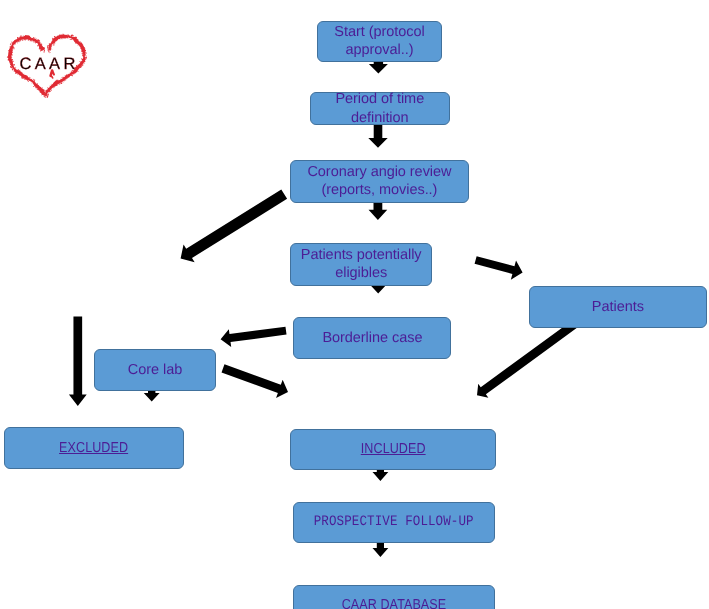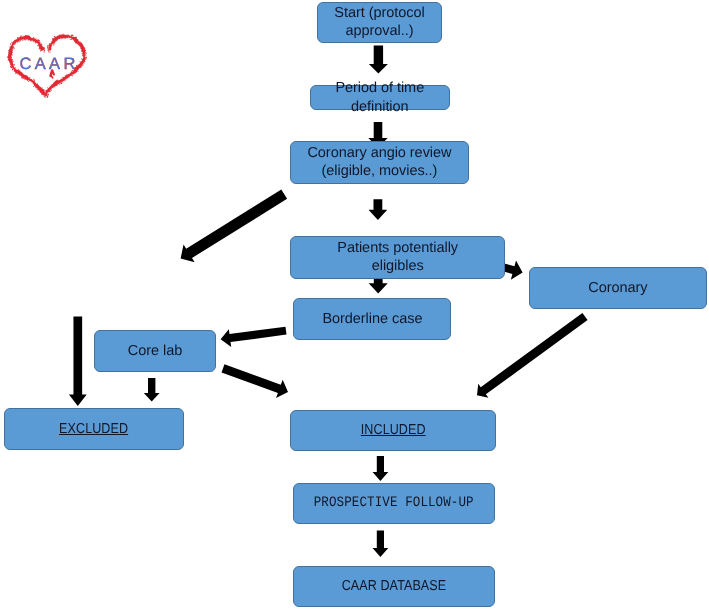--- a/index.html
+++ b/index.html
@@ -1,31 +1,31 @@
 <!DOCTYPE html>
 <html><head>
 <meta charset="utf-8">
 <style>
   html,body{margin:0;padding:0;}
   body{width:709px;height:609px;background:#ffffff;font-family:"Liberation Sans",sans-serif;overflow:hidden;
         -webkit-font-smoothing:antialiased;text-rendering:geometricPrecision;}
   #stage{position:relative;width:709px;height:609px;}
   .node{position:absolute;background:#5B9BD5;border:1px solid #41719C;border-radius:6px;
         display:flex;align-items:center;justify-content:center;text-align:center;
-        color:#0f172a;font-size:14.5px;line-height:18.5px;box-sizing:border-box;
-        letter-spacing:-0.05px;}
+        color:#4c1d95;font-size:14.5px;line-height:18.5px;box-sizing:border-box;
+        letter-spacing:-0.05px;margin-top:19px;}
   .nlabel{display:inline-block;}
   .nline{white-space:pre;}
   .node.caps .nlabel{font-size:14.4px;transform:scaleX(0.872);letter-spacing:0.1px;}
   svg.arrows{position:absolute;left:0;top:0;width:709px;height:609px;pointer-events:none;}
   #logo{position:absolute;left:0px;top:0px;width:95px;height:105px;}
   #heartsvg{position:absolute;left:0;top:0;}
   #logotext{position:absolute;left:16px;top:58px;width:58px;text-align:center;
             font-family:"Liberation Sans",sans-serif;font-weight:normal;font-size:16.5px;
-            color:#3b82f6;letter-spacing:3.4px;line-height:12px;text-indent:3.4px;
+            color:#000000;letter-spacing:3.4px;line-height:12px;text-indent:3.4px;
             -webkit-text-stroke:0.35px #A4181E;}
 </style>
 </head>
 <body>
 
 <div id="stage">
   <svg class="arrows" id="arrowlayer" viewBox="0 0 709 609">
       <path d="M373.70,45.60 L373.70,64.00 L368.90,64.00 L378.40,73.50 L387.90,64.00 L383.10,64.00 L383.10,45.60 Z" fill="#000000"></path>
       <path d="M373.70,122.00 L373.70,138.00 L368.30,138.00 L378.00,147.70 L387.70,138.00 L382.30,138.00 L382.30,122.00 Z" fill="#000000"></path>
       <path d="M373.50,199.20 L373.50,209.70 L368.55,209.70 L377.90,219.90 L387.25,209.70 L382.30,209.70 L382.30,199.20 Z" fill="#000000"></path>
@@ -52,41 +52,41 @@
         </g>
       </svg>
     <div id="logotext">CAAR</div>
   </div>
 <div class="node" style="left: 317px; top: 1.5px; width: 125px; height: 41.7px;">
       <div class="nlabel">
         <div class="nline">Start (protocol</div>
         <div class="nline">approval..)</div>
       </div>
     </div>
-    <div class="node" style="left: 309.8px; top: 85px; width: 140px; height: 25px; justify-content: center;">
+    <div class="node" style="left: 309.8px; top: 73px; width: 140px; height: 33px; justify-content: center;">
       <div class="nlabel">
         <div class="nline">Period of time</div>
         <div class="nline">definition</div>
       </div>
     </div>
     <div class="node" style="left: 290.2px; top: 141px; width: 178.5px; height: 42.6px;">
       <div class="nlabel">
         <div class="nline">Coronary angio review</div>
-        <div class="nline">(eligible, movies..)</div>
+        <div class="nline">(reports, movies..)</div>
       </div>
     </div>
-    <div class="node" style="left: 290.2px; top: 236px; width: 215px; height: 42.5px;">
+    <div class="node" style="left: 290.2px; top: 224px; width: 142px; height: 42.5px;">
       <div class="nlabel">
         <div class="nline">Patients potentially</div>
         <div class="nline">eligibles</div>
       </div>
     </div>
     <div class="node" style="left: 528.5px; top: 266.8px; width: 178.7px; height: 42.3px;">
       <div class="nlabel">
-        <div class="nline">Coronary</div>
+        <div class="nline">Patients</div>
       </div>
     </div>
     <div class="node" style="left: 293.4px; top: 298.4px; width: 158px; height: 42.1px;">
       <div class="nlabel">
         <div class="nline">Borderline case</div>
       </div>
     </div>
     <div class="node" style="left: 94.3px; top: 330.2px; width: 121.4px; height: 42.2px; border-radius: 6px;">
       <div class="nlabel">
         <div class="nline">Core lab</div>

